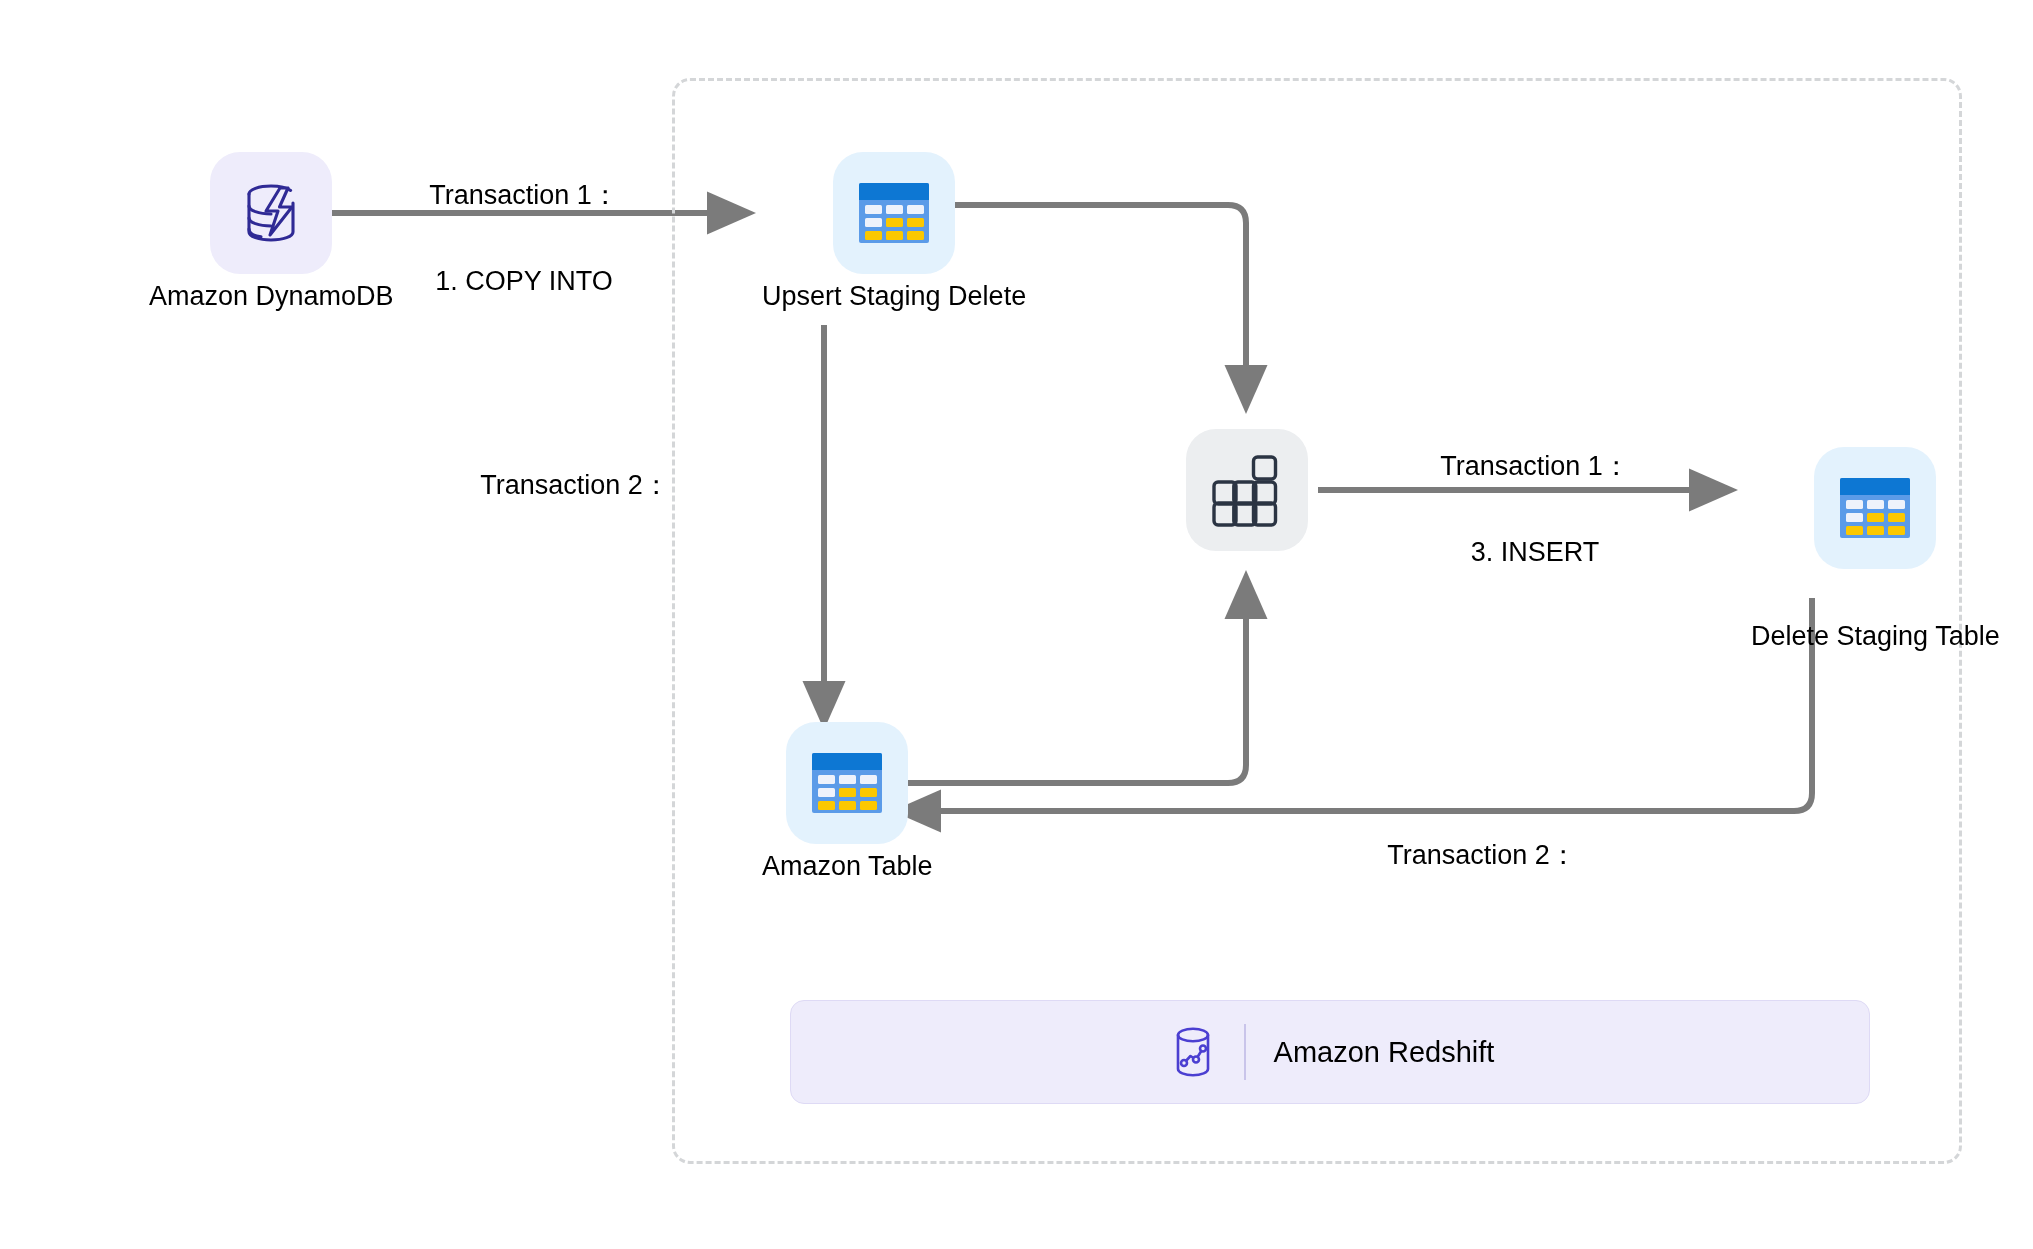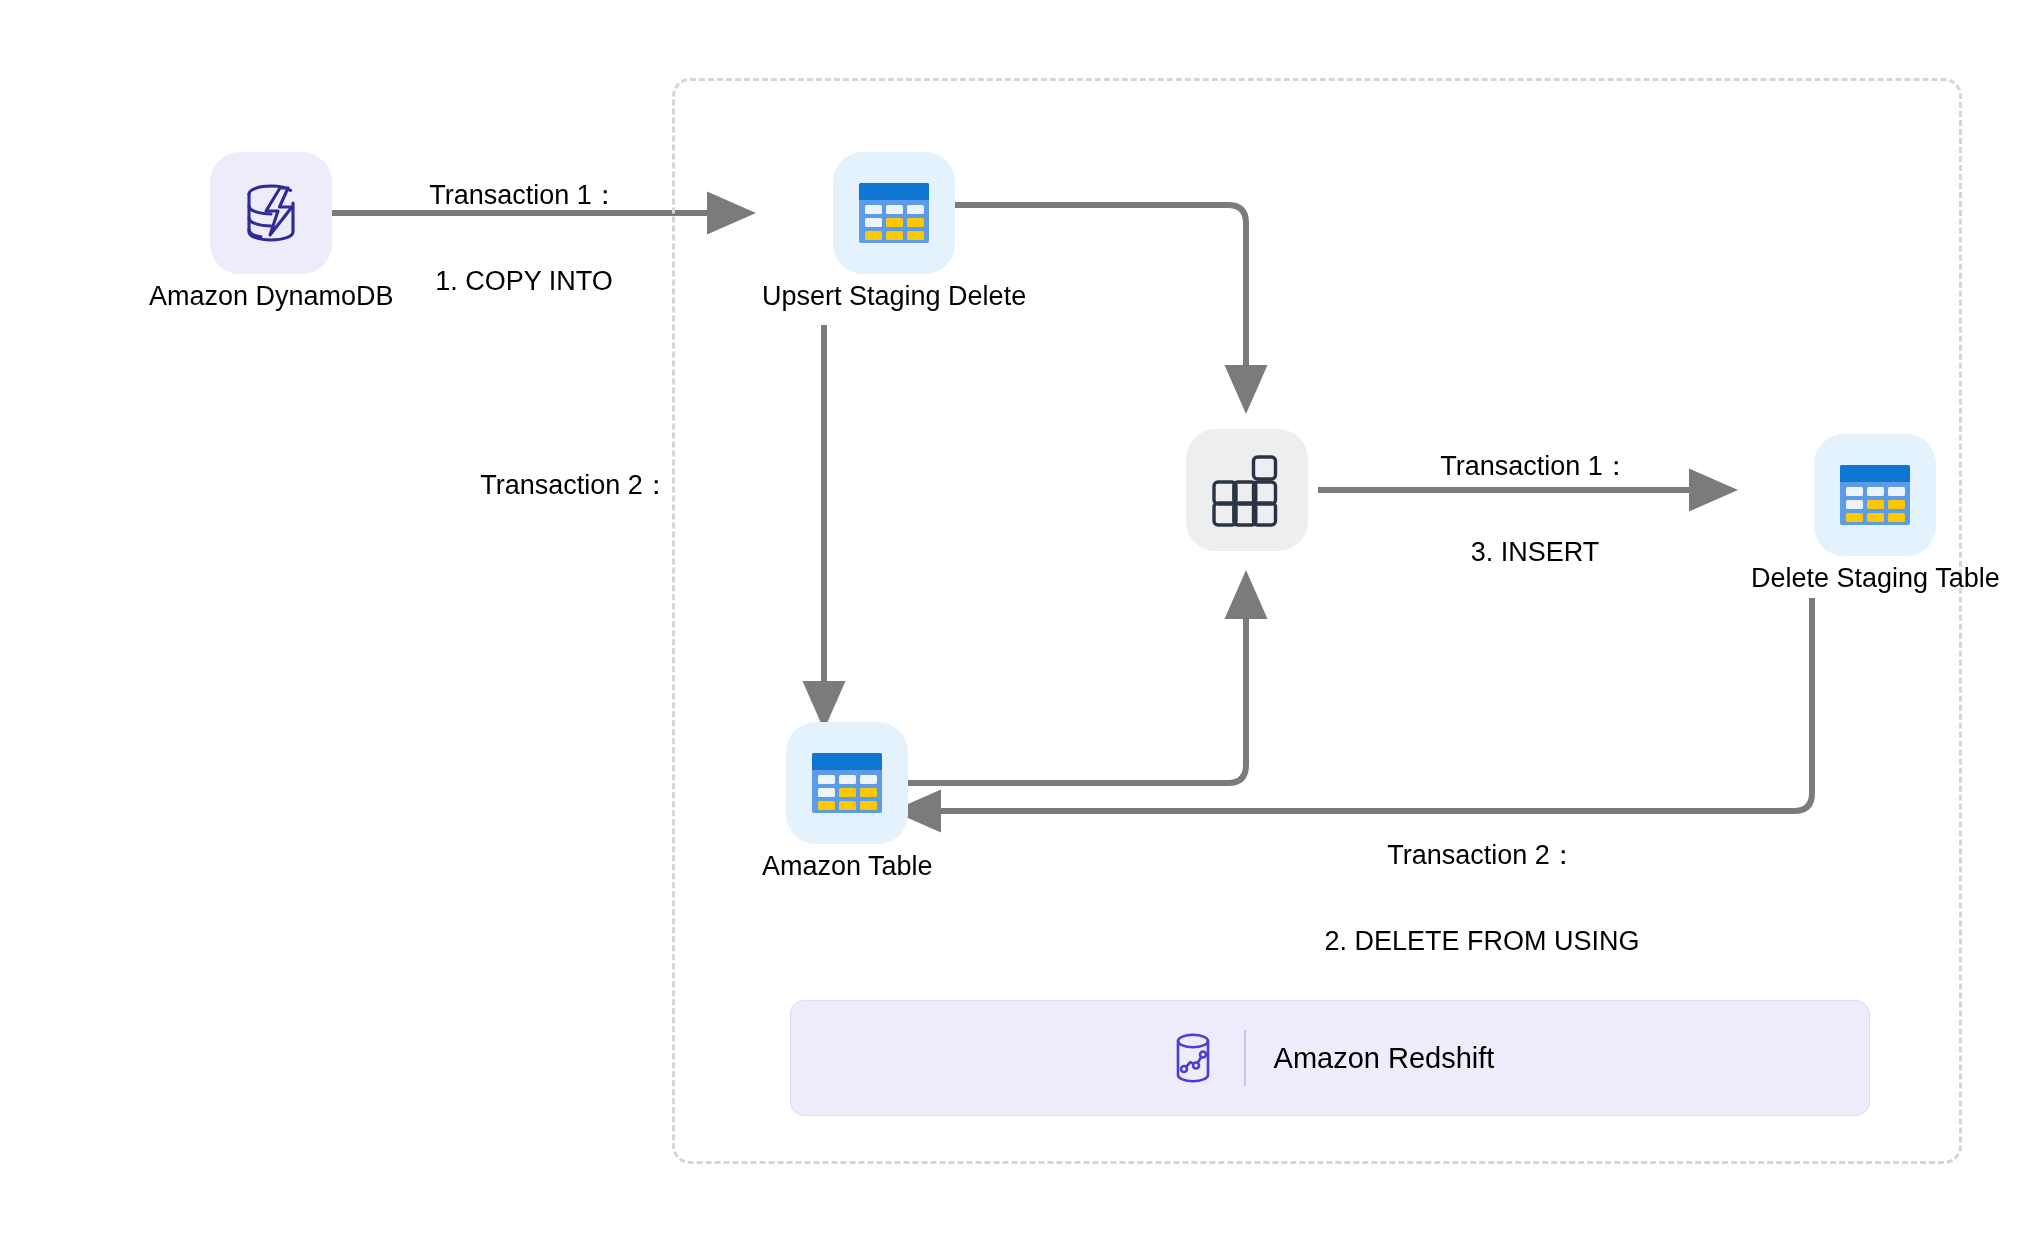--- a/index.html
+++ b/index.html
@@ -75,21 +75,21 @@
   }
   .edge-label .l1 { display: block; }
   .edge-label .l2 { display: block; margin-top: 48px; }
 
   
   .service-bar {
     position: absolute;
     left: 790px;
     top: 1000px;
     width: 1080px;
-    height: 116px;
+    height: 104px;
     background: #eeecfb;
     border: 1px solid #dedaf5;
     border-radius: 14px;
     display: flex;
     align-items: center;
     justify-content: center;
     box-sizing: border-box;
   }
   .service-bar .sb-icon {
     display: flex;
@@ -185,21 +185,21 @@
         <rect x="24.8" y="30" width="22" height="22" rx="4"></rect>
         <rect x="44.5" y="30" width="22" height="22" rx="4"></rect>
         <rect x="5" y="51" width="22" height="22" rx="4"></rect>
         <rect x="24.8" y="51" width="22" height="22" rx="4"></rect>
         <rect x="44.5" y="51" width="22" height="22" rx="4"></rect>
       </g>
     </svg>
   </div>
 </div>
 
-<div class="node" style="left:1751px; top:434px;">
+<div class="node" style="left:1751px; top:447px;gap:45px;">
   <div class="node-tile tile-blue">
     <svg width="78" height="72" viewBox="0 0 78 72">
       <rect x="4" y="6" width="70" height="60" rx="2" fill="#5b9be8"></rect>
       <rect x="4" y="6" width="70" height="17" rx="2" fill="#0d77d3"></rect>
       <rect x="4" y="17" width="70" height="6" fill="#0d77d3"></rect>
       <g>
         <rect x="10" y="28" width="17" height="9" rx="1.6" fill="#eef2fb"></rect>
         <rect x="31" y="28" width="17" height="9" rx="1.6" fill="#eef2fb"></rect>
         <rect x="52" y="28" width="17" height="9" rx="1.6" fill="#eef2fb"></rect>
         <rect x="10" y="41" width="17" height="9" rx="1.6" fill="#eef2fb"></rect>
@@ -245,21 +245,20 @@
   <span class="l1">Transaction 2：</span>
 </div>
 
 <div class="edge-label" style="left:1430px; top:447px; width:210px;">
   <span class="l1">Transaction 1：</span>
   <span class="l2">3. INSERT</span>
 </div>
 
 <div class="edge-label" style="left:1297px; top:836px; width:370px;">
   <span class="l1">Transaction 2：</span>
-  <span class="l2">2. DELETE FROM USING</span>
 </div>
 
 <div class="service-bar">
   <div class="sb-icon">
     <svg width="48" height="54" viewBox="0 0 48 54">
       <g fill="none" stroke="#4b3fd1" stroke-width="2.6" stroke-linecap="round" stroke-linejoin="round">
         <ellipse cx="24" cy="10" rx="15" ry="6.2"></ellipse>
         <path d="M9 10 L9 44 C9 47.4 15.7 50.2 24 50.2 C32.3 50.2 39 47.4 39 44 L39 10"></path>
         <path d="M15 38 L21.5 31 L27 34.5 L33.5 24"></path>
         <circle cx="15" cy="38" r="3" fill="#eeecfb"></circle>

